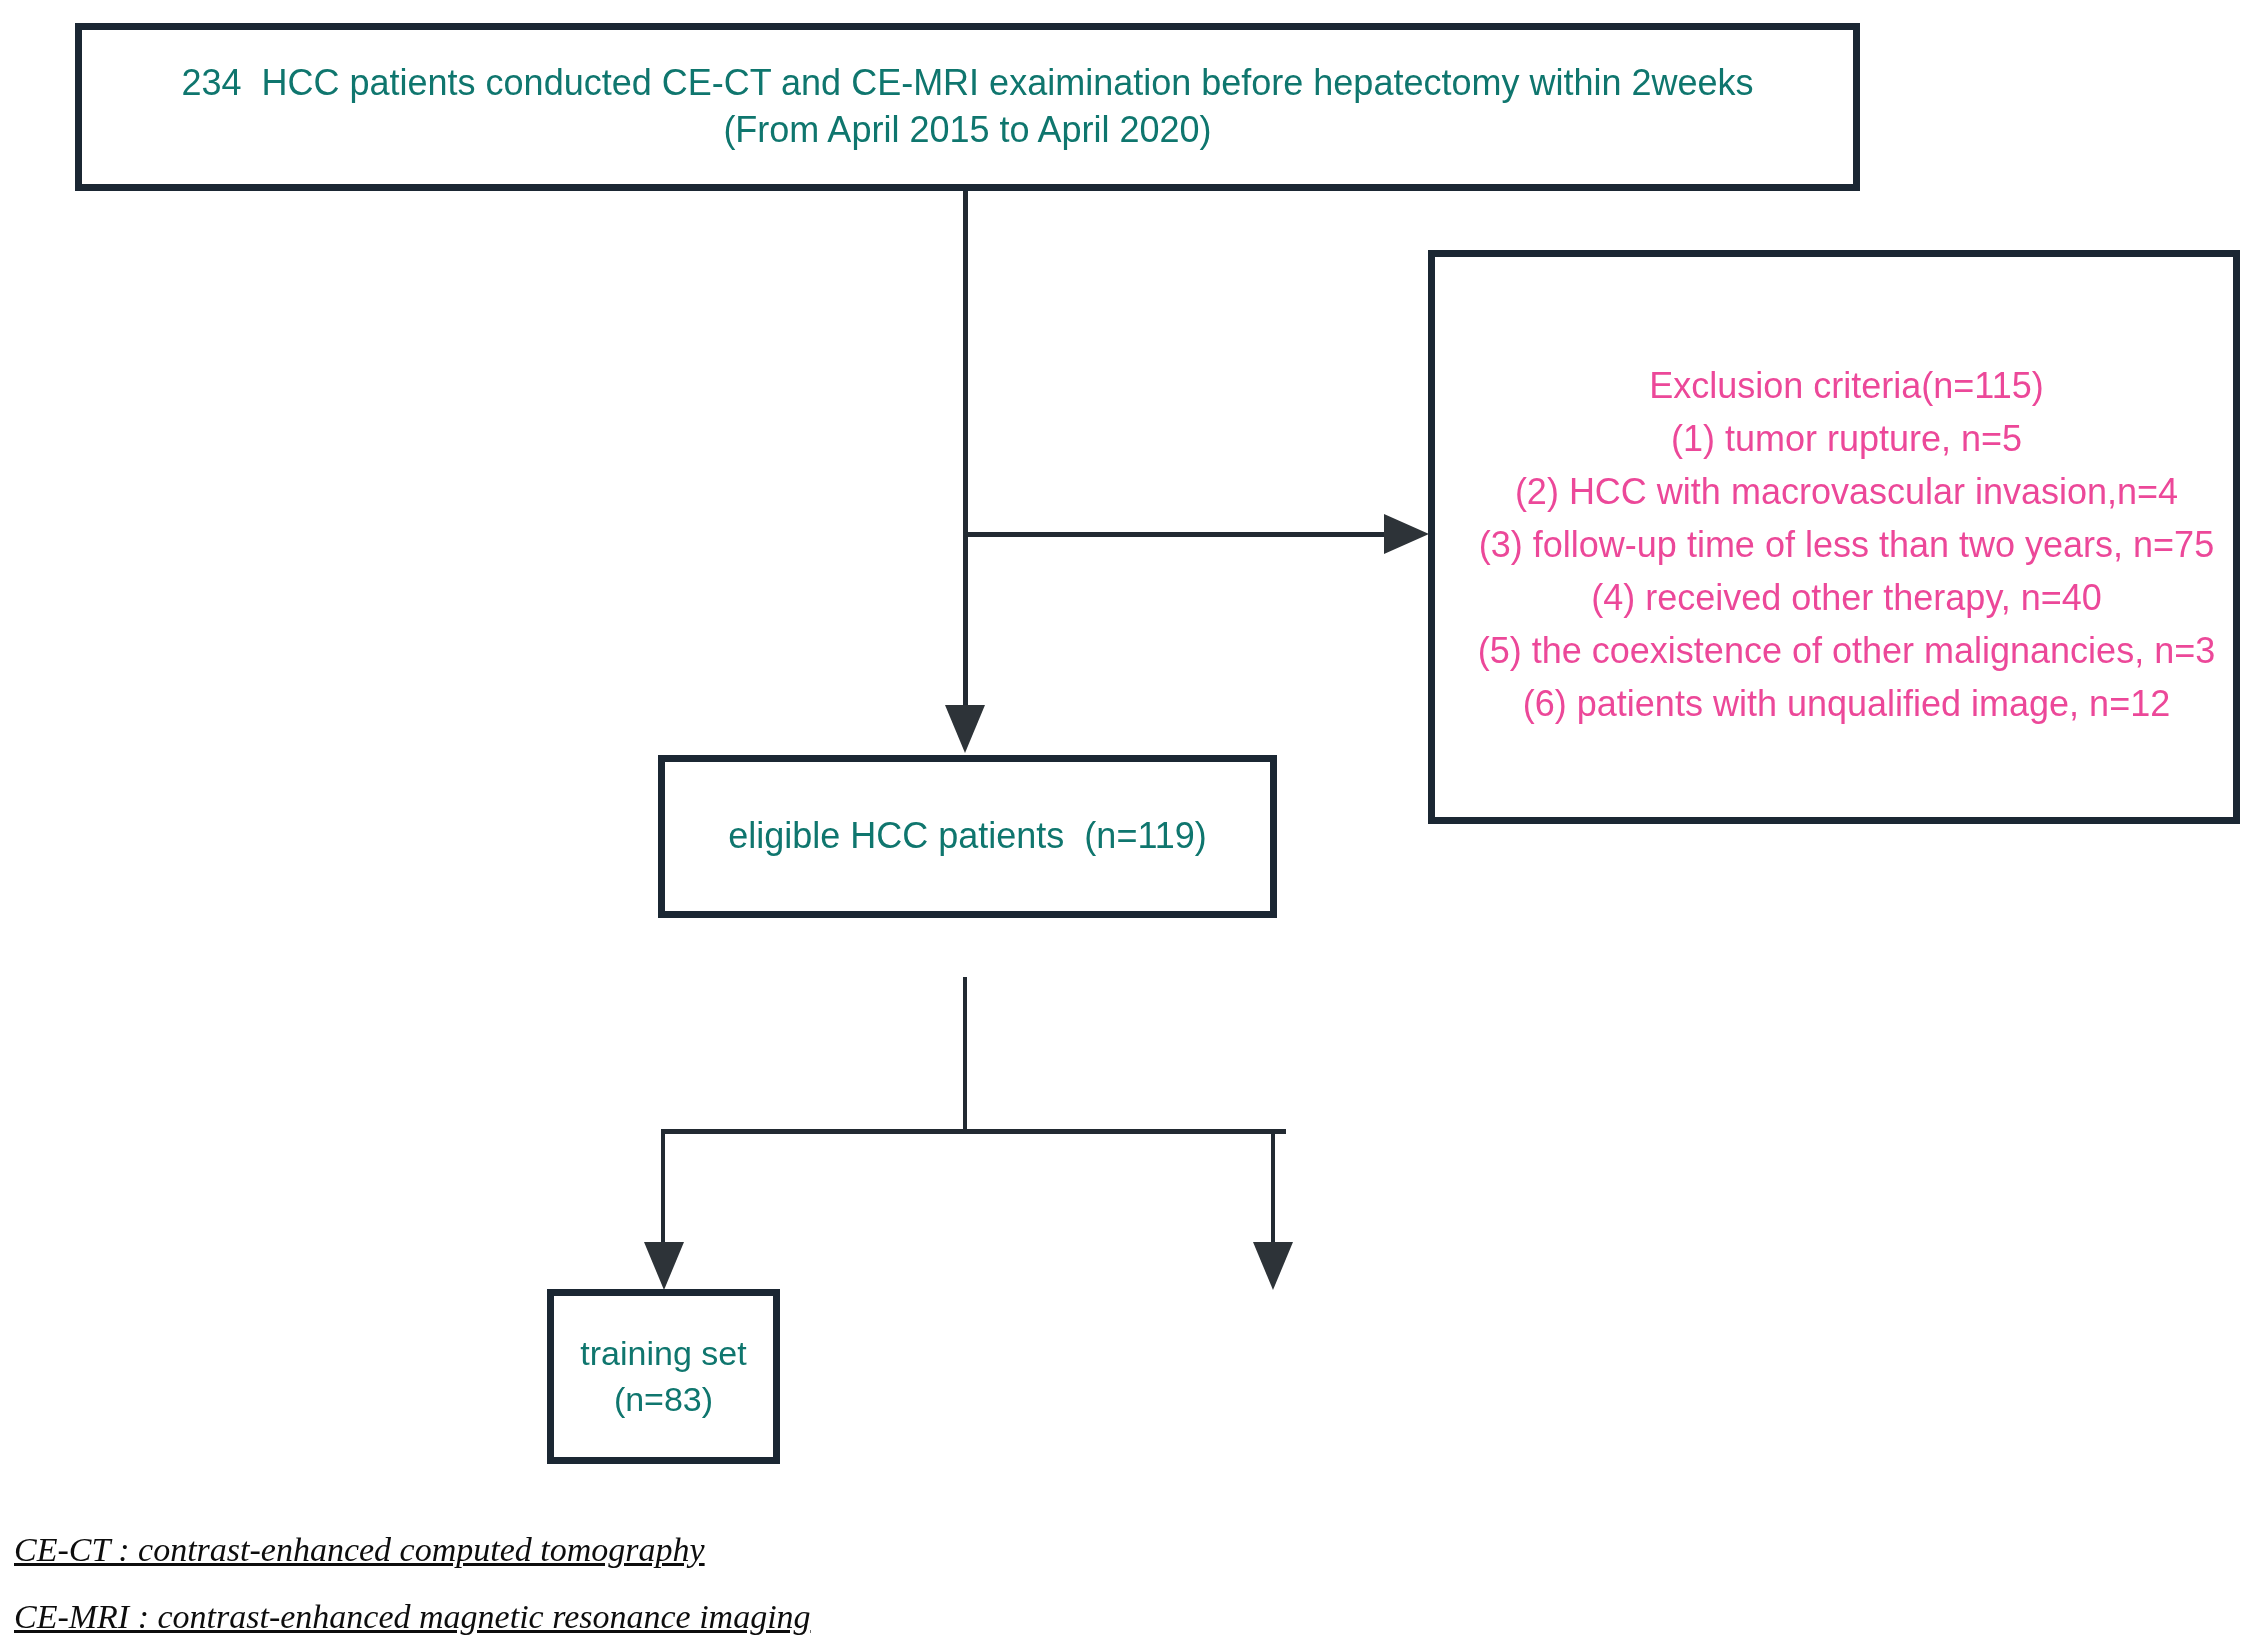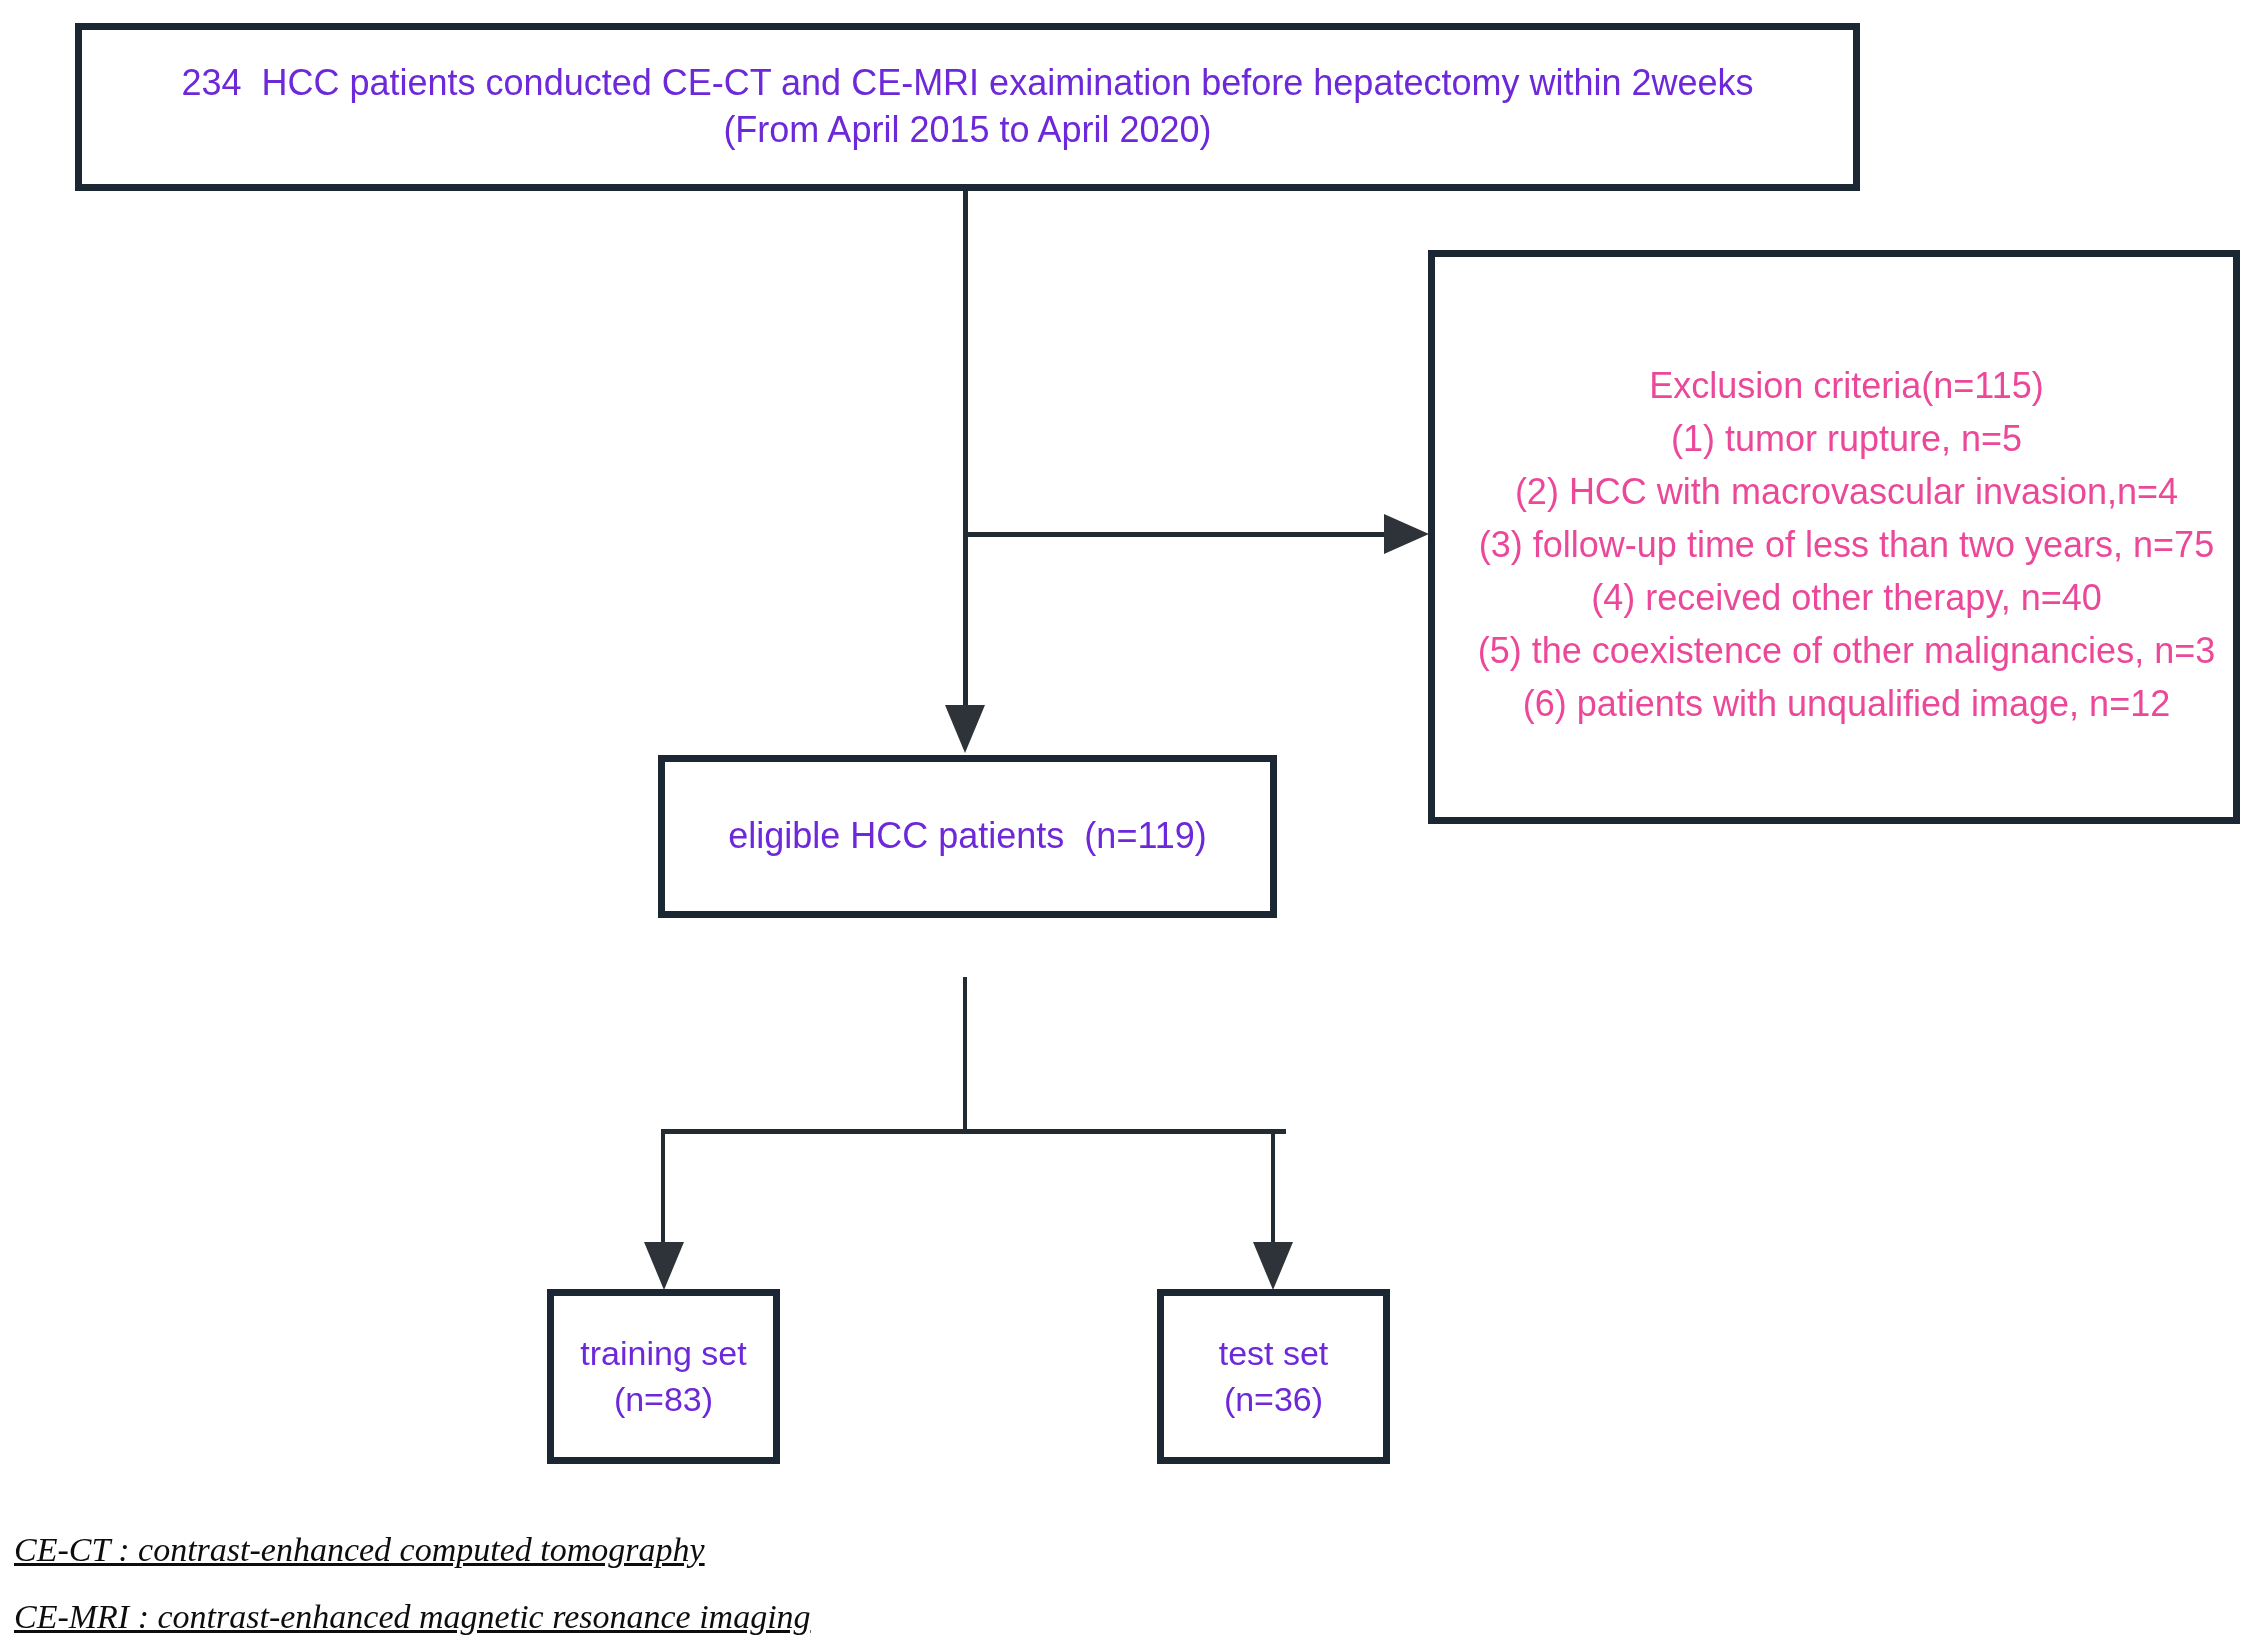--- a/index.html
+++ b/index.html
@@ -24,21 +24,21 @@
     box-sizing: border-box;
     background: #ffffff;
     border: 7px solid #1b2733;
     display: flex;
     flex-direction: column;
     justify-content: center;
   }
   .node-text {
     text-align: center;
     line-height: 1.30;
-    color: #6d28d9;
+    color: #0f766e;
     white-space: pre-wrap;
   }
 
   
   #node-cohort {
     left: 75px;
     top: 23px;
     width: 1785px;
     height: 168px;
   }
@@ -178,24 +178,20 @@
   <div class="vline" style="left:661px; top:1129px; width:3.9px; height:114px;"></div>
   <div class="vline" style="left:1271px; top:1129px; width:3.9px; height:114px;"></div>
   <div class="arrow-down" style="left:644px; top:1242px;"></div>
   <div class="arrow-down" style="left:1253px; top:1242px;"></div>
 
   <div class="node leaf" id="node-training">
     <div class="node-text">training set
 (n=83)</div>
   </div>
 
-  <div class="node leaf" id="node-test">
-    <div class="node-text">test set
-(n=36)</div>
-  </div>
 
   <div id="legend">
     <div class="legend-line">CE-CT : contrast-enhanced computed tomography</div>
     <div class="legend-line">CE-MRI : contrast-enhanced magnetic resonance imaging</div>
   </div>
 
 </div>
 
 
 </body></html>

